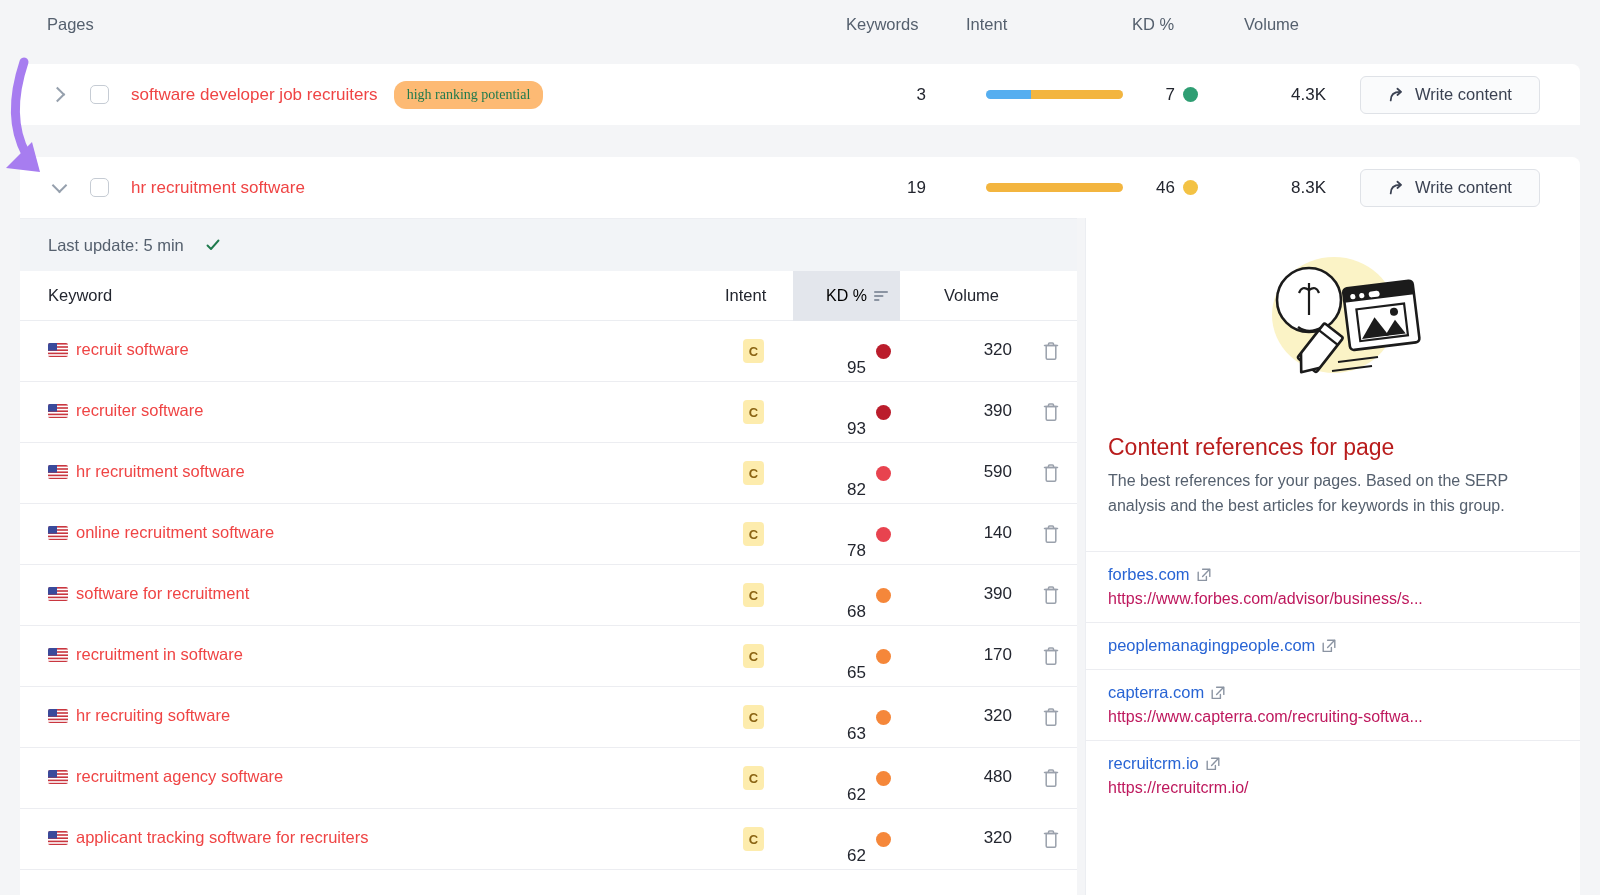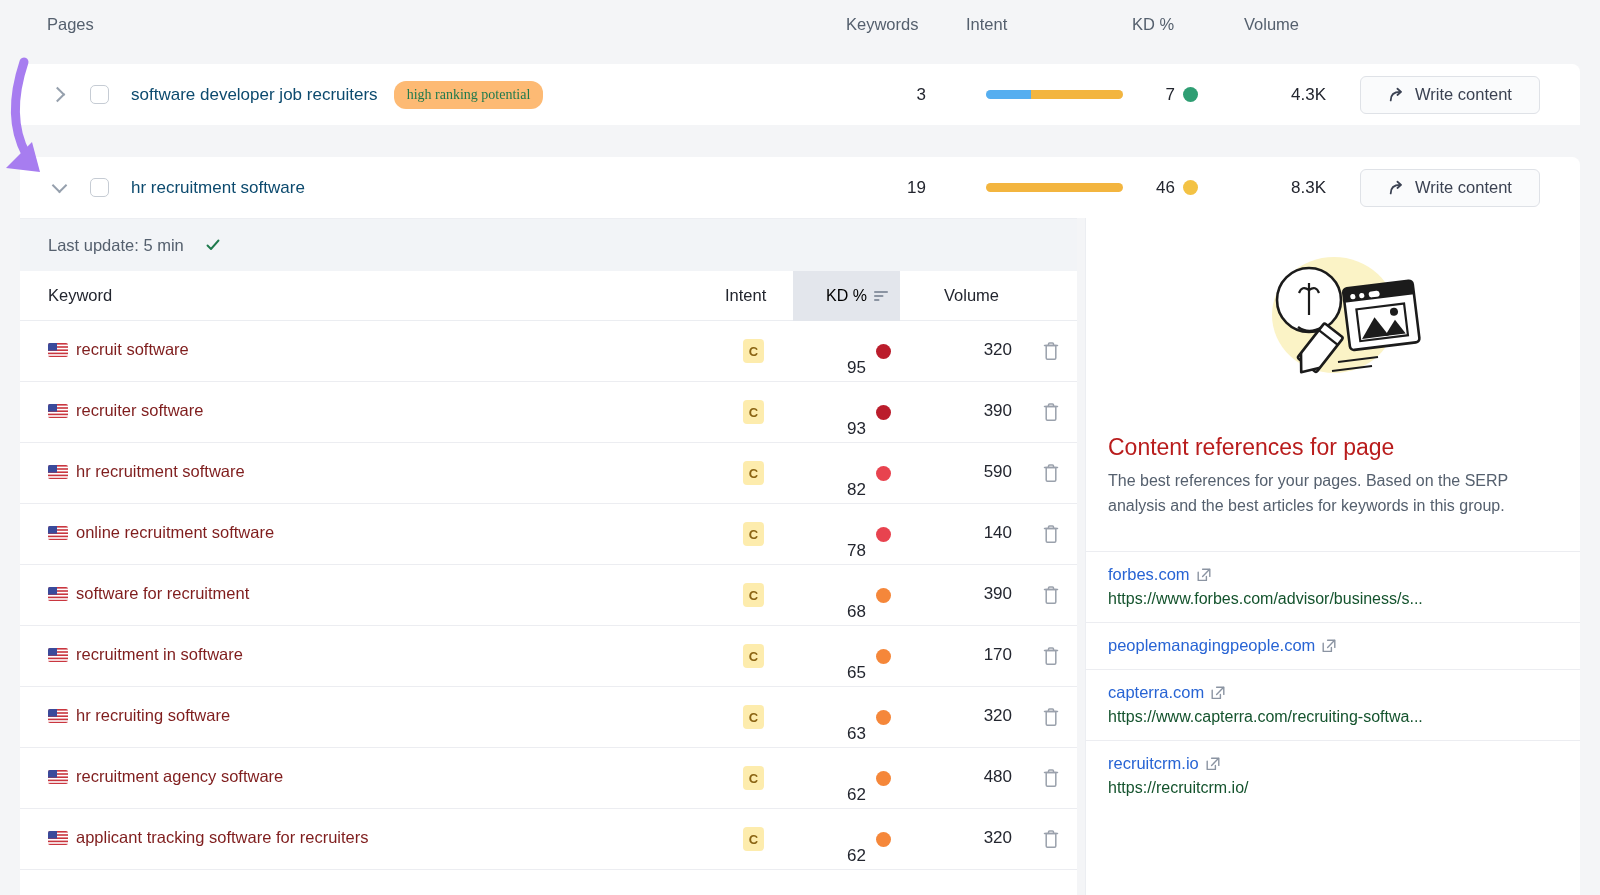--- a/index.html
+++ b/index.html
@@ -43,21 +43,21 @@
   }
   .chev { width: 11px; height: 11px; border-right: 2.2px solid #96a0ad; border-bottom: 2.2px solid #96a0ad; }
   .chev.right { transform: rotate(-45deg); margin-left: -3px; }
   .chev.down  { transform: rotate(45deg);  margin-top: -5px; }
 
   .cbox {
     width: 19px; height: 19px; border: 1.6px solid #c6ccd4; border-radius: 5px;
     background: #fff; margin-left: 18px; flex: 0 0 auto; cursor: pointer;
   }
 
-  .page-title { margin-left: 22px; font-size: 17px; color: #0c4a6e; white-space: nowrap; }
+  .page-title { margin-left: 22px; font-size: 17px; color: #ef4444; white-space: nowrap; }
 
   .badge-hrp {
     margin-left: 16px; background: #fdba74; color: #1f7a4d;
     font-size: 14px; padding: 6px 13px 6px; border-radius: 12px; white-space: nowrap; font-family: Liberation Serif, serif;
   }
 
   .cell-keywords {
     position: absolute; left: 846px; width: 60px; text-align: right;
     font-size: 17px; color: #23262f;
   }
@@ -113,21 +113,21 @@
   .sort-icon { width: 14px; height: 12px; flex: 0 0 auto; }
 
   .kw-row {
     position: relative; height: 61px; border-bottom: 1px solid #ecedf1;
   }
   .kw-row .flag {
     position: absolute; left: 28px; top: 22px; width: 20px; height: 14px;
     border-radius: 2px; overflow: hidden;
   }
   .kw-row .kw-link {
-    position: absolute; left: 56px; top: 19px; font-size: 16.5px; color: #7f1d1d;
+    position: absolute; left: 56px; top: 19px; font-size: 16.5px; color: #ef4444;
     cursor: pointer; white-space: nowrap;
   }
   .kw-row .intent-badge {
     position: absolute; left: 723px; top: 18px; width: 21px; height: 24px;
     background: #fdecad; color: #8a6312; border-radius: 4px;
     font-size: 13px; display: flex; align-items: center; justify-content: center;
     font-weight: bold;
   }
   .kw-row .kd-val {
     position: absolute; left: 790px; top: 37px; width: 56px; text-align: right;
@@ -152,21 +152,21 @@
   .ref-desc  { padding: 8px 22px 0; font-size: 16px; color: #55606e; line-height: 1.55; }
   .ref-list  { margin-top: 32px; }
   .ref-item  {
     padding: 13px 22px 14px; border-top: 1px solid #ecedf1;
   }
   .ref-dom {
     font-size: 16.5px; color: #2864d4; display: inline-flex; align-items: center; gap: 7px;
     cursor: pointer;
   }
   .ext-icon { width: 14px; height: 14px; }
-  .ref-url { font-size: 16px; color: #14532d; margin-top: 6px; white-space: nowrap; overflow: hidden; }
+  .ref-url { font-size: 16px; color: #be185d; margin-top: 6px; white-space: nowrap; overflow: hidden; }
 
   
   .annot { position: absolute; left: 0; top: 50px; width: 90px; height: 150px; pointer-events: none; }
 </style>
 </head>
 <body>
 
 <div class="page">
 
   <div class="pages-header">

